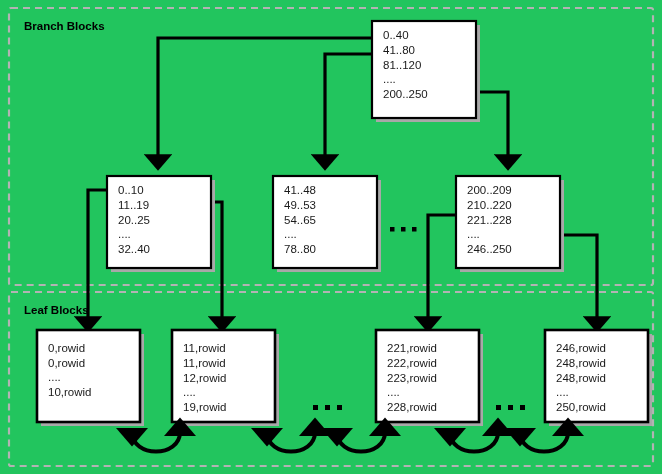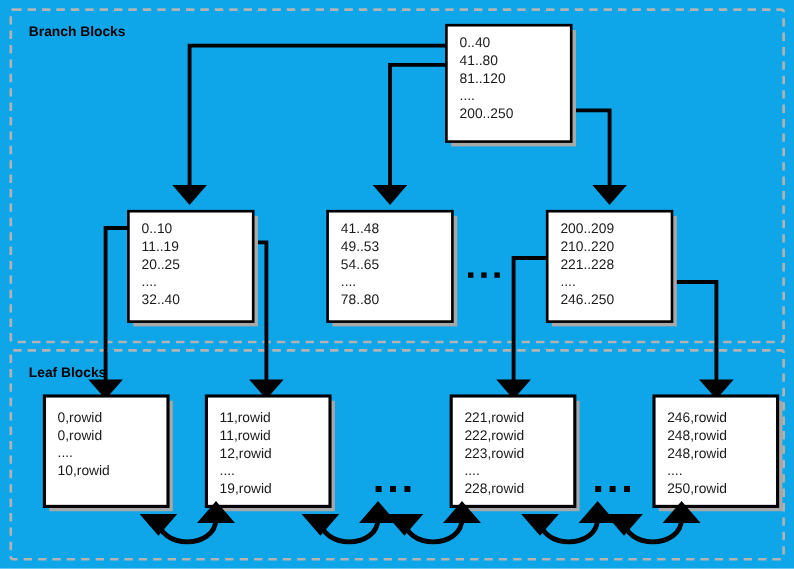--- a/index.html
+++ b/index.html
@@ -1,17 +1,17 @@
 <!DOCTYPE html>
 <html><head>
 <meta charset="utf-8">
 <style>
   html,body{margin:0;padding:0;background:#ffffff;}
   body{font-family:"Liberation Sans", sans-serif;}
-  #stage{position:relative;width:662px;height:474px;overflow:hidden;background:#0ea5e9;}
+  #stage{position:relative;width:662px;height:474px;overflow:hidden;background:#22c55e;}
   #stage svg{position:absolute;left:0;top:0;}
   .region-label{font-weight:bold;font-size:11.5px;fill:#000;}
   .node-text{font-size:11.5px;fill:#1a1a1a;}
   .box{fill:#ffffff;stroke:#000000;}
   .shadow{fill:#a8a8a8;}
   .conn{stroke:#000000;fill:none;stroke-width:3.2;stroke-linecap:butt;stroke-linejoin:miter;}
   .arc{stroke:#000000;fill:none;stroke-width:4;}
   .dashed{fill:none;stroke:#b3b3b3;stroke-width:2.2;stroke-dasharray:7 5;}
   .dot{fill:#000000;}
 </style>

